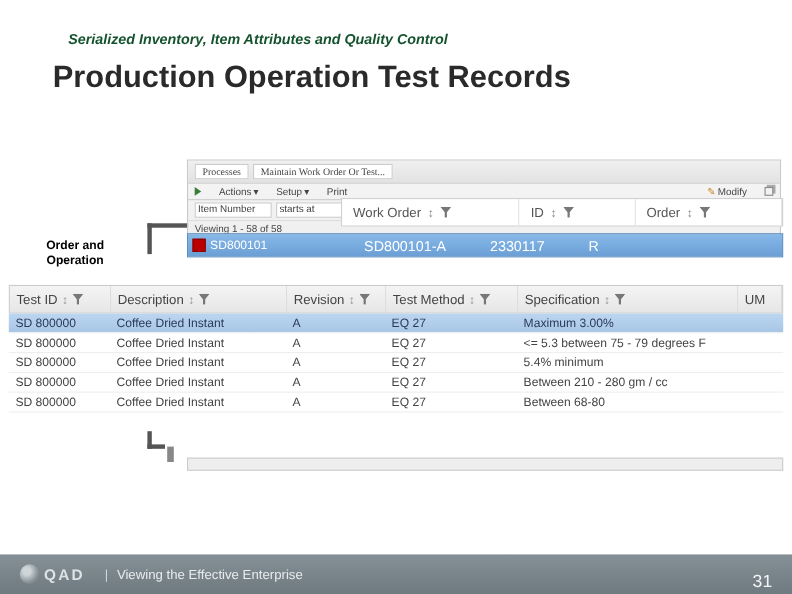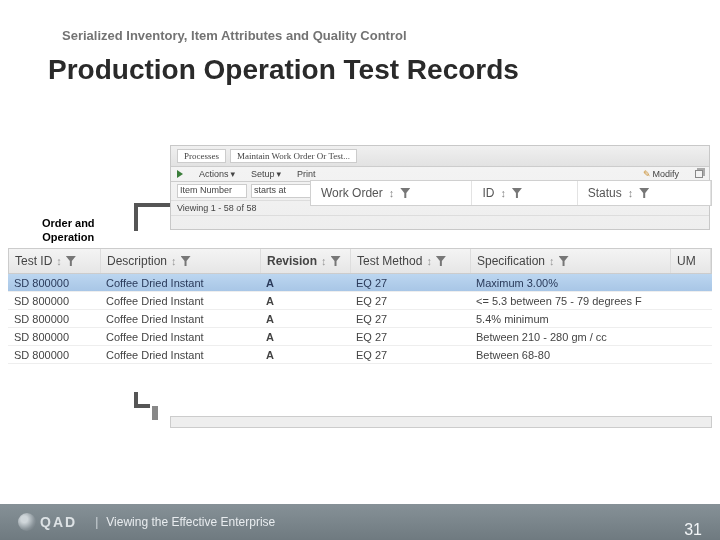--- a/index.html
+++ b/index.html
@@ -1,18 +1,18 @@
 <!DOCTYPE html>
 <html><head>
 <meta charset="utf-8">
 <style>
   * { box-sizing: border-box; margin: 0; padding: 0; }
   body { font-family: Arial, sans-serif; width: 720px; height: 540px; background: #fff; position: relative; overflow: hidden; }
   .slide { width: 100%; height: 100%; position: relative; }
-  .supertitle { position: absolute; top: 28px; left: 62px; font-size: 13px; font-weight: bold; color: #737373; }
+  .supertitle { position: absolute; top: 28px; left: 62px; font-size: 13px; font-weight: bold; color: #14532d; font-style: italic; }
   .title { position: absolute; top: 54px; left: 48px; font-size: 28px; font-weight: bold; color: #2a2a2a; }
 
   .callout-label { position: absolute; top: 216px; left: 42px; font-size: 11px; font-weight: bold; text-align: center; line-height: 14px; }
   .bracket-top { position: absolute; top: 203px; left: 134px; width: 56px; height: 28px; border-top: 4px solid #555; border-left: 4px solid #555; }
   .bracket-bot { position: absolute; top: 392px; left: 134px; width: 16px; height: 16px; border-bottom: 4px solid #555; border-left: 4px solid #555; }
   .bracket-vert { position: absolute; top: 406px; left: 152px; width: 6px; height: 14px; background: #888; }
 
   .app-window { position: absolute; top: 145px; left: 170px; right: 10px; height: 85px; border: 1px solid #c8c8c8; background: linear-gradient(#f5f5f5,#eee); font-size: 10px; color: #444; overflow: hidden; }
   .app-tabs { display: flex; gap: 4px; padding: 3px 6px; border-bottom: 1px solid #ccc; background: linear-gradient(#f0f0f0,#e2e2e2); }
   .app-tab { background: #fff; border: 1px solid #ccc; padding: 1px 6px; font-size: 9px; font-family: Liberation Serif, serif; }
@@ -30,31 +30,31 @@
   .focus-bar { position: absolute; top: 180px; left: 310px; right: 8px; height: 26px; background: #fff; border: 1px solid #d0d0d0; display: flex; align-items: center; font-size: 12px; color: #555; }
   .focus-seg { padding: 0 10px; border-right: 1px solid #e3e3e3; height: 100%; display: flex; align-items: center; gap: 6px; }
   .sort-arrows::before { content: "\2195"; font-size: 11px; color: #888; }
   .filter-ico { width: 10px; height: 10px; display: inline-block; background: conic-gradient(#777 0 25%, transparent 0); clip-path: polygon(0 0,100% 0,60% 50%,60% 100%,40% 100%,40% 50%); background: #777; }
 
   .sel-row { position: absolute; top: 212px; left: 170px; right: 8px; height: 22px; background: linear-gradient(#86b8e8,#6b9fd5); display: flex; align-items: center; color: #fff; font-size: 11px; border: 1px solid #5b8ec0; }
   .sel-left { width: 140px; display: flex; align-items: center; padding-left: 4px; gap: 4px; }
   .sel-mid { position: absolute; left: 150px; right: 0; top: 0; bottom: 0; display: flex; align-items: center; gap: 40px; padding-left: 10px; font-size: 13px; color: #fff; }
   .row-ind { width: 12px; height: 12px; background: #b00; border: 1px solid #800; }
 
-  .main-table { position: absolute; top: 248px; left: 8px; right: 8px; }
+  .main-table { position: absolute; top: 259px; left: 8px; right: 8px; }
   .tbl-head { display: flex; background: linear-gradient(#f4f4f4,#e6e6e6); border: 1px solid #ccc; height: 26px; font-size: 12px; color: #444; }
   .th { display: flex; align-items: center; padding: 0 6px; gap: 4px; border-right: 1px solid #ddd; white-space: nowrap; }
   .th .sort-arrows::before { color: #999; }
   .tbl-body .tr { display: flex; height: 18px; align-items: center; font-size: 11px; color: #444; border-bottom: 1px solid #eee; }
   .tbl-body .tr.hl { background: linear-gradient(#bcd6f0,#a8c6e6); color: #2a3a5a; }
   .td { padding: 0 6px; border-right: 1px solid transparent; white-space: nowrap; overflow: hidden; }
 
   .c-test { width: 92px; }
   .c-desc { width: 160px; }
-  .c-rev  { width: 90px; font-weight: bold; }
+  .c-rev  { width: 90px; }
   .c-meth { width: 120px; }
   .c-spec { width: 200px; }
   .c-um   { width: 40px; }
 
   .scrollbar { position: absolute; top: 416px; left: 170px; right: 8px; height: 12px; background: #eee; border: 1px solid #ccc; }
 
   .footer { position: absolute; left: 0; right: 0; bottom: 0; height: 36px; background: linear-gradient(#869197,#6f7a80); display: flex; align-items: center; padding: 0 18px; color: #e8ecef; font-size: 12px; text-align: center; }
   .logo { display: flex; align-items: center; gap: 4px; margin-right: 10px; }
   .logo-dot { width: 18px; height: 18px; border-radius: 50%; background: radial-gradient(circle at 35% 35%, #cfd6da 20%, #8a949a 60%, #5e686e); }
   .logo-text { font-weight: bold; letter-spacing: 2px; color: #dde2e5; font-size: 14px; }
@@ -116,26 +116,37 @@
         <span>Work Order</span>
         <span class="sort-arrows"></span>
         <span class="filter-ico"></span>
       </div>
     <div class="focus-seg" style="flex:1.2">
         <span>ID</span>
         <span class="sort-arrows"></span>
         <span class="filter-ico"></span>
       </div>
     <div class="focus-seg" style="flex:1.6">
-        <span>Status</span>
+        <span>Order</span>
         <span class="sort-arrows"></span>
         <span class="filter-ico"></span>
       </div>
   </div>
 
+  <div class="sel-row">
+    <div class="sel-left">
+      <span class="row-ind"></span>
+      <span>SD800101</span>
+    </div>
+    <div class="sel-mid">
+      <span>SD800101-A</span>
+      <span>2330117</span>
+      <span>R</span>
+    </div>
+  </div>
 
   <div class="main-table">
     <div class="tbl-head">
       <div class="th c-test">
           <span>Test ID</span>
           <span class="sort-arrows"></span>
           <span class="filter-ico"></span>
         </div>
       <div class="th c-desc">
           <span>Description</span>

